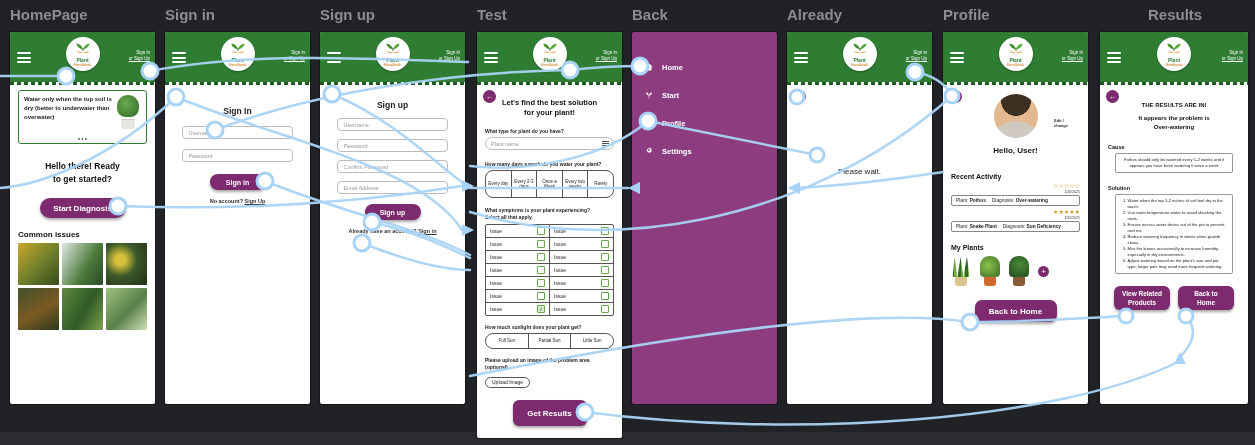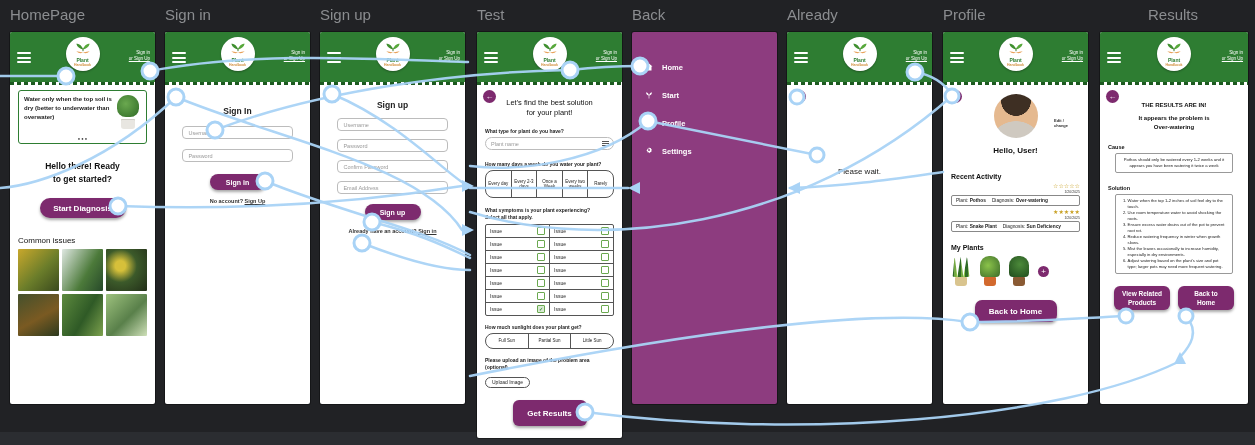--- a/index.html
+++ b/index.html
@@ -1,19 +1,19 @@
 <!DOCTYPE html>
 <html><head>
 <meta charset="utf-8">
 <style>
   html,body{margin:0;padding:0;background:#191a1c;}
   .canvas{position:relative;width:1255px;height:445px;background:#212225;overflow:hidden;
           font-family:"Liberation Sans",sans-serif;}
   .dock{position:absolute;left:0;bottom:0;width:100%;height:13px;background:#2b2d31;}
-  .flabel{position:absolute;top:6px;font-size:15px;color:#8b8d90;}
+  .flabel{position:absolute;top:6px;font-size:15px;color:#8b8d90;font-weight:bold;}
   .phone{position:absolute;top:32px;width:145px;height:372px;background:#ffffff;border-radius:2px;
          overflow:hidden;box-shadow:0 0 0 1px rgba(0,0,0,.35);}
   .tall{height:406px;}
   
   .hdr{position:relative;height:50px;background:#2e7d32;}
   .hdr::after{content:"";position:absolute;left:0;right:0;bottom:-3px;height:3px;
       background:repeating-linear-gradient(90deg,#1d5a20 0 4px,rgba(0,0,0,0) 4px 7px);}
   .burger{position:absolute;left:7px;top:20px;width:14px;}
   .burger i{display:block;height:2px;background:#fff;margin:0 0 2.5px 0;border-radius:1px;}
   .logo{position:absolute;left:50%;top:5px;transform:translateX(-50%);width:34px;height:34px;
@@ -38,38 +38,38 @@
            display:flex;padding:4px 5px 2px 5px;height:46px;position:relative;}
   .tiptext{font-size:6px;font-weight:bold;color:#222;line-height:9px;flex:1;}
   .tipplant{width:26px;height:34px;position:relative;}
   .tipplant .fol{position:absolute;top:0;left:2px;width:22px;height:22px;border-radius:50% 50% 40% 40%;
                  background:radial-gradient(circle at 40% 40%,#6aa84f,#2f6b26);}
   .tipplant .pot{position:absolute;bottom:0;left:6px;width:14px;height:10px;background:#e8e6e1;
                  border-radius:1px 1px 3px 3px;box-shadow:inset 0 1px 0 #cfccc6;}
   .dots{text-align:center;font-size:4px;color:#333;position:absolute;bottom:2px;left:0;right:0;}
   .greet{margin-top:16px;text-align:center;font-size:8.5px;font-weight:bold;color:#111;line-height:13px;}
   .startbtn{display:block;margin:12px auto 0 auto;width:86px;height:20px;font-size:8px;}
-  .cissues{margin-top:18px;font-size:8px;font-weight:normal;color:#111;}
+  .cissues{margin-top:12px;font-size:8px;font-weight:bold;color:#111;}
   .igrid{margin-top:4px;display:grid;grid-template-columns:repeat(3,1fr);gap:3px;}
   .igrid .tile{height:42px;border-radius:1px;}
   .t1{background:linear-gradient(135deg,#c9a82c,#6b7d2a 55%,#3a4a1d);}
   .t2{background:linear-gradient(120deg,#dfe8e2,#4c7a3a 60%,#27492a);}
   .t3{background:radial-gradient(circle at 35% 40%,#d6c03a 0 14%,#3c5a2a 45%,#222e18);}
   .t4{background:linear-gradient(150deg,#44502c,#7a5a22 55%,#2c3a1e);}
   .t5{background:linear-gradient(120deg,#5d8a3e,#2f5a26 55%,#7da24e);}
   .t6{background:linear-gradient(135deg,#9ec27e,#59804a 55%,#cfe0b9);}
   
   .ptitle{margin-top:24px;text-align:center;font-size:8.5px;font-weight:bold;color:#222;}
   .fwrap{width:76%;margin:10px auto 0 auto;}
   .authbtn{display:block;margin:12px auto 0 auto;width:56px;height:16px;font-size:7px;border-radius:9px;}
   .authfoot{margin-top:7px;text-align:center;font-size:5.5px;color:#333;line-height:8px;width:70%;
             margin-left:auto;margin-right:auto;font-weight:bold;}
   .authfoot .lnk{text-decoration:underline;cursor:pointer;}
   
-  .ttitle{margin-top:16px;text-align:center;font-size:7.5px;font-weight:normal;color:#111;line-height:10px;}
+  .ttitle{margin-top:16px;text-align:center;font-size:7.5px;font-weight:bold;color:#111;line-height:10px;}
   .qlabel{margin-top:10px;font-size:5px;font-weight:bold;color:#222;}
   .plantfield{position:relative;margin-top:3px;}
   .minibars{position:absolute;right:5px;top:4px;width:7px;}
   .minibars i{display:block;height:1px;background:#555;margin-bottom:1px;}
   .seg{margin-top:3px;display:flex;border:1px solid #555;border-radius:8px;overflow:hidden;}
   .seg .opt{flex:1;text-align:center;font-size:4.5px;color:#222;padding:3px 1px;line-height:5.5px;
             border-left:1px solid #555;display:flex;align-items:center;justify-content:center;cursor:pointer;}
   .seg .opt:first-child{border-left:none;}
   .wseg .opt{height:20px;}
   .sseg .opt{height:8px;}

